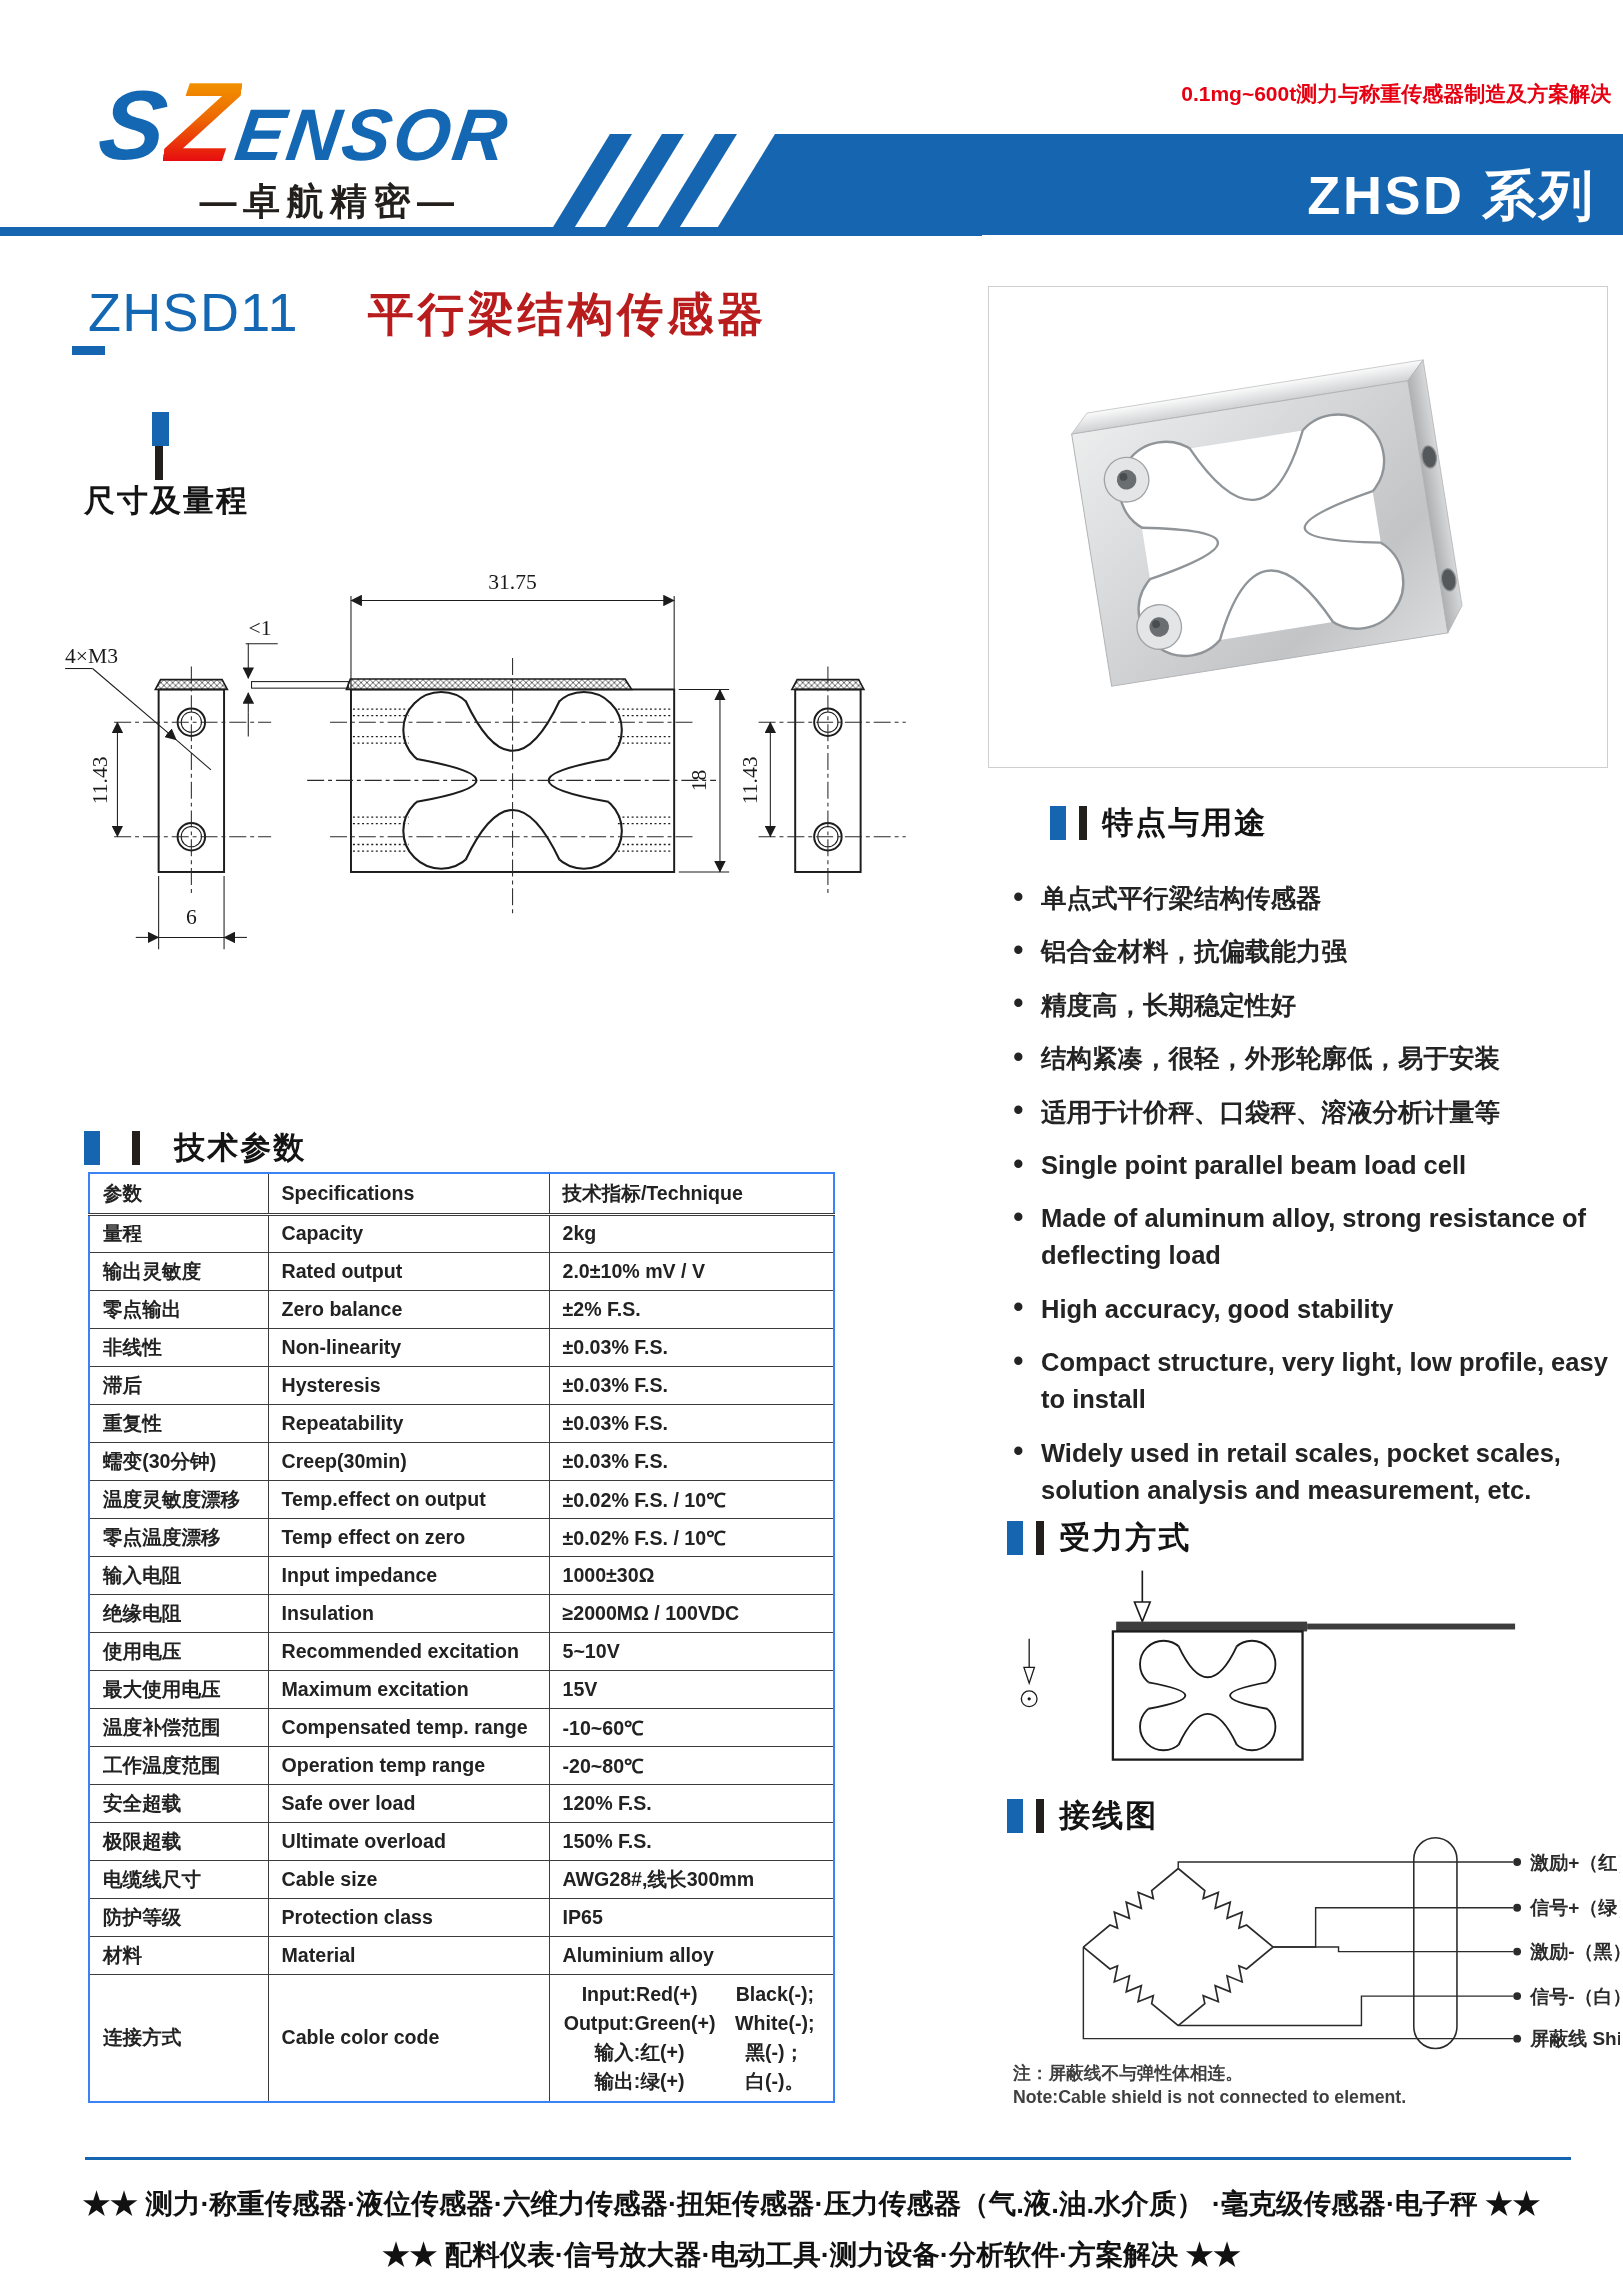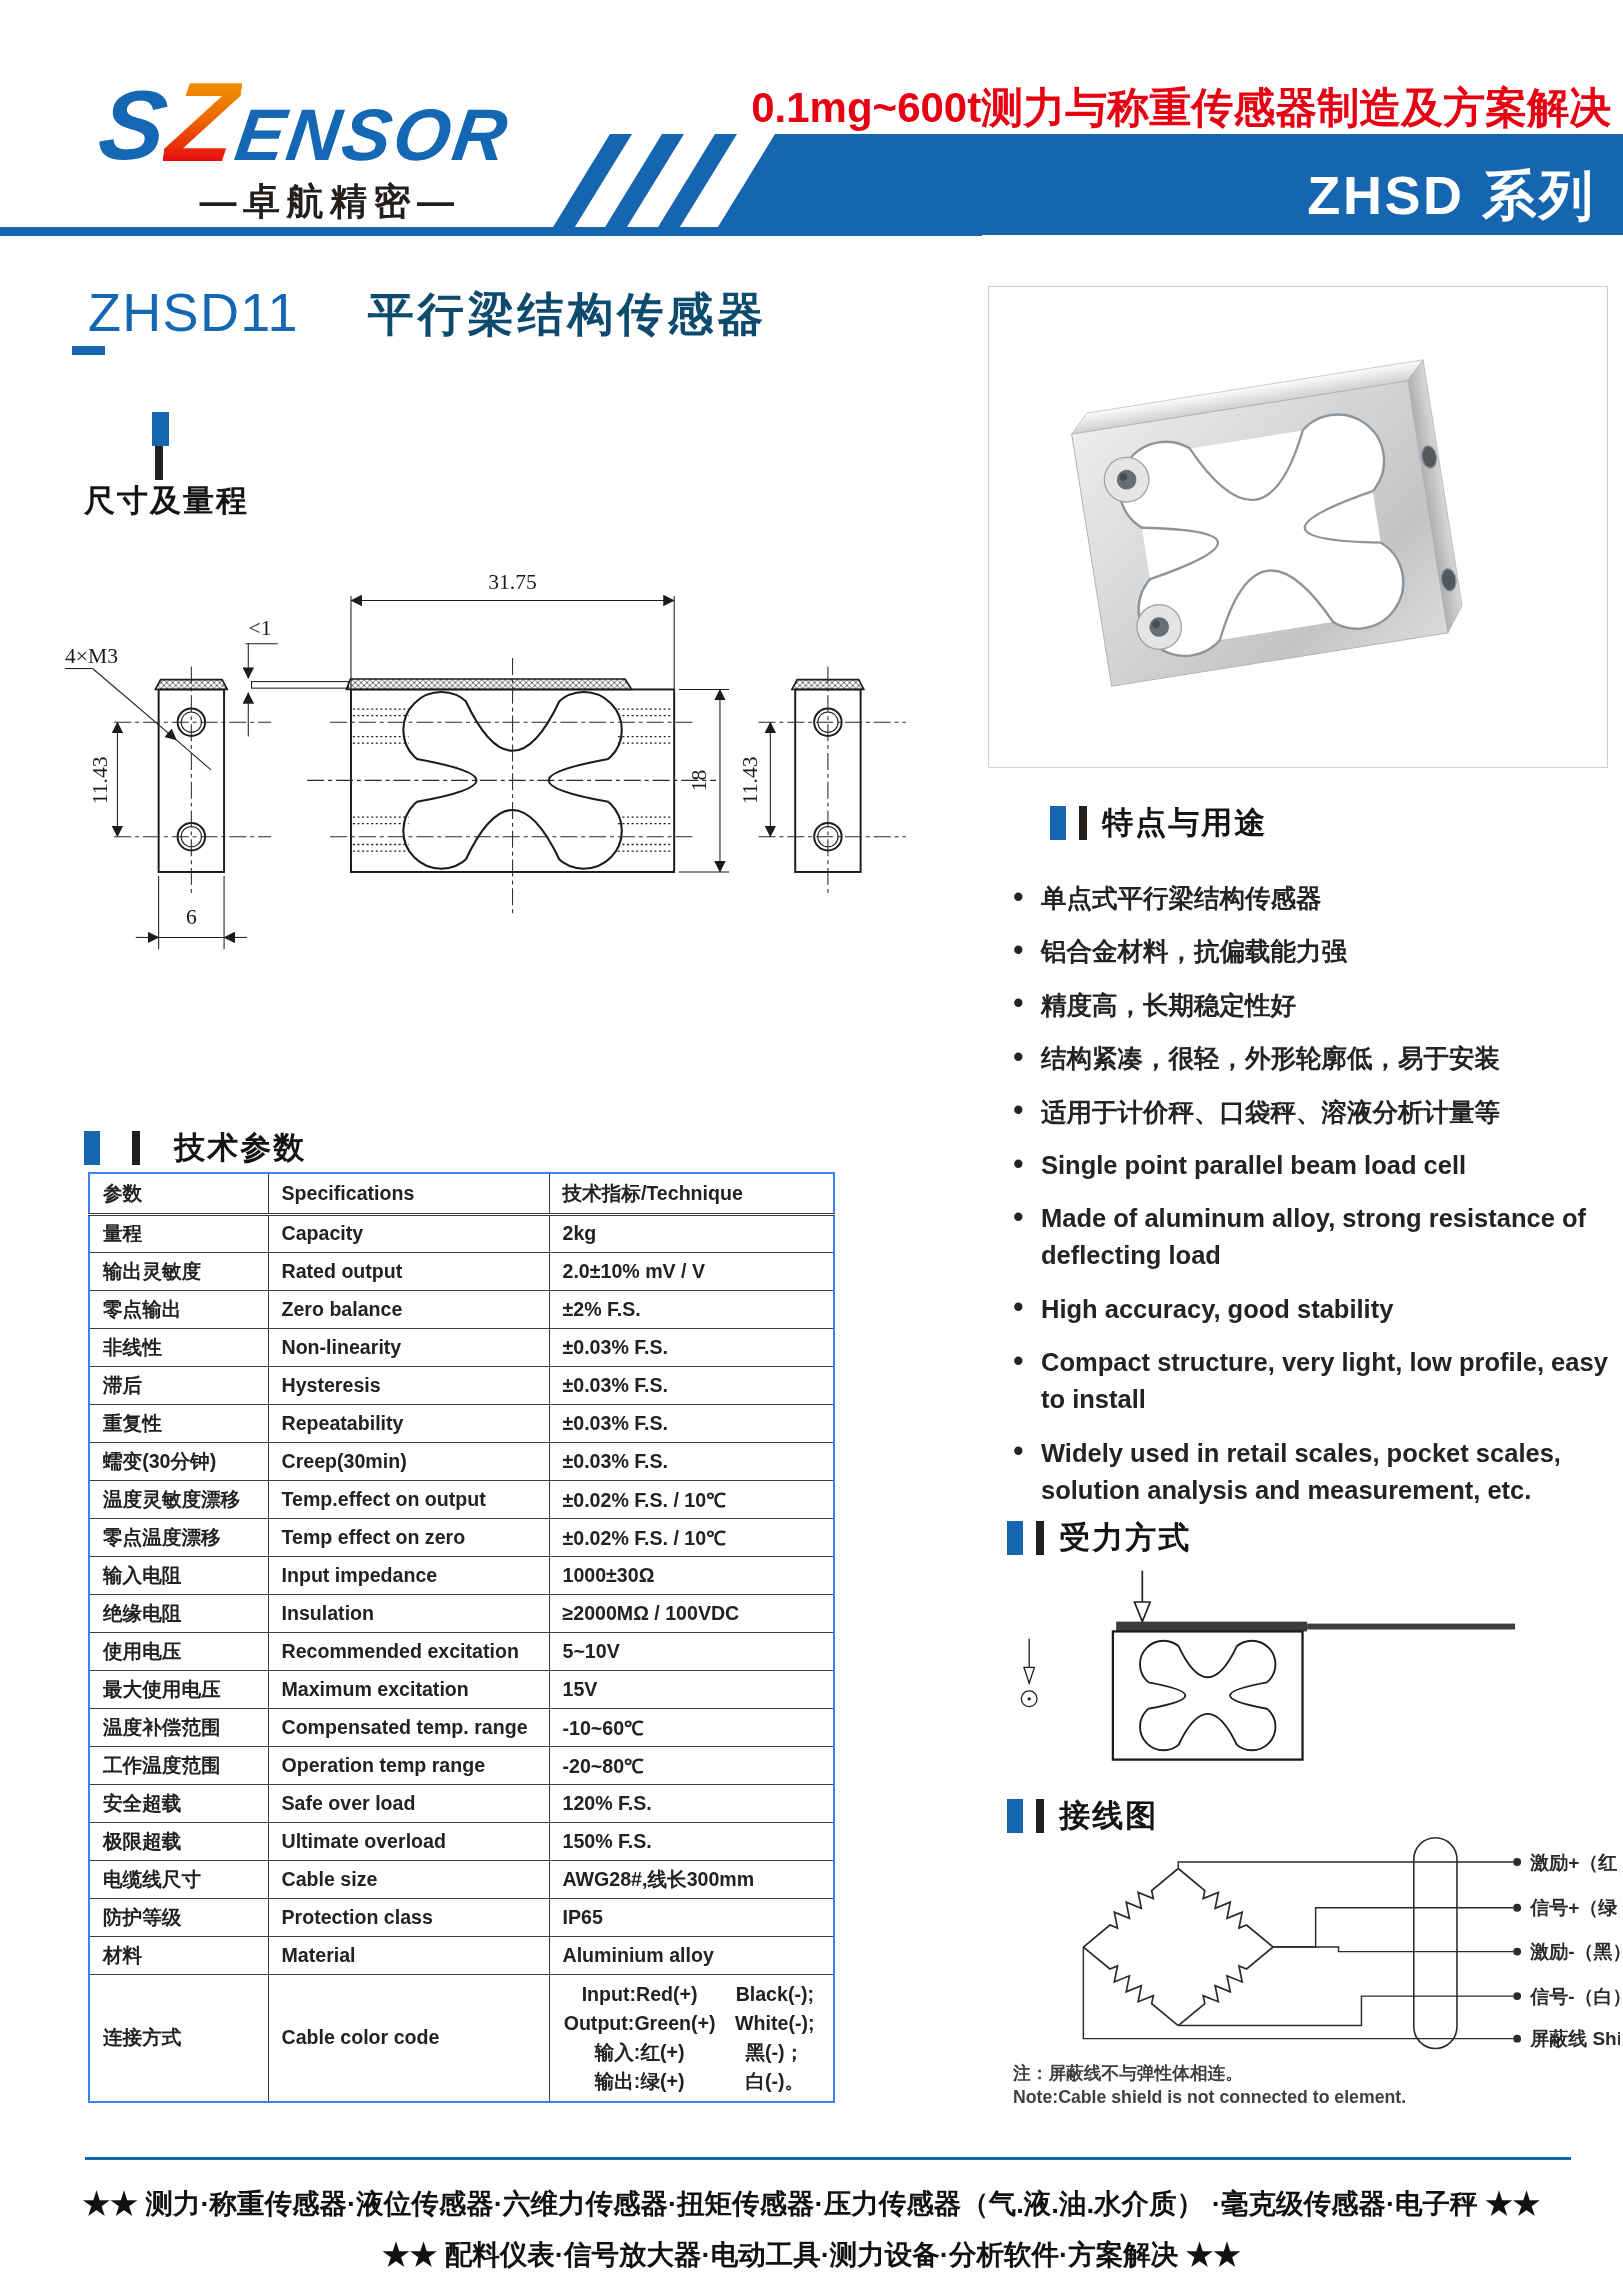--- a/index.html
+++ b/index.html
@@ -8,30 +8,30 @@
   .abs{position:absolute;}
 
   
   .logo-row{display:flex;align-items:flex-end;transform:skewX(-8deg);}
   .logo-s{font-size:98px;font-weight:900;font-style:italic;color:#1467b3;line-height:.85;}
   .logo-z{font-size:113px;font-weight:900;font-style:italic;line-height:.8;
           background:linear-gradient(180deg,#f39800 0%,#ed6a02 45%,#e60012 100%);
           -webkit-background-clip:text;background-clip:text;color:#e8510c;-webkit-text-fill-color:transparent;margin:0 1.3px;}
   .logo-rest{font-size:73px;font-weight:900;font-style:italic;color:#1467b3;letter-spacing:2.6px;line-height:.9;}
   .logo-sub{font-size:37px;font-weight:900;color:#231f1c;letter-spacing:6.5px;text-align:center;margin-top:9.2px;}
-  .slogan{font-size:42px;font-weight:900;color:#e60012;white-space:nowrap;}
+  .slogan{font-size:21px;font-weight:900;color:#e60012;white-space:nowrap;}
   .thinbar{background:#1565b0;}
   .stripe{position:absolute;background:#1565b0;}
   .banner{position:absolute;background:#1565b0;}
   .banner-text{position:absolute;right:27.5px;top:0;height:100%;display:flex;align-items:center;
                color:#ffffff;font-size:54px;font-weight:900;letter-spacing:2.6px;}
 
   
   .model{font-size:54px;font-weight:400;color:#1467b3;letter-spacing:1.3px;}
-  .prodname{font-size:46px;font-weight:900;color:#0c4a6e;letter-spacing:3.9px;}
+  .prodname{font-size:46px;font-weight:900;color:#b91c1c;letter-spacing:3.9px;}
   .title-underline{background:#1565b0;}
 
   
   .sec{position:absolute;display:flex;align-items:center;}
   .bar-b{display:inline-block;width:16.4px;height:34px;background:#1565b0;margin-right:12.4px;}
   .bar-k{display:inline-block;width:7.9px;height:34px;background:#231f1c;margin-right:15.7px;}
   .sec h2{margin:0;font-size:31px;font-weight:900;color:#141414;letter-spacing:2px;}
 
   
   .features{list-style:none;margin:0;padding:0;width:605px;}

